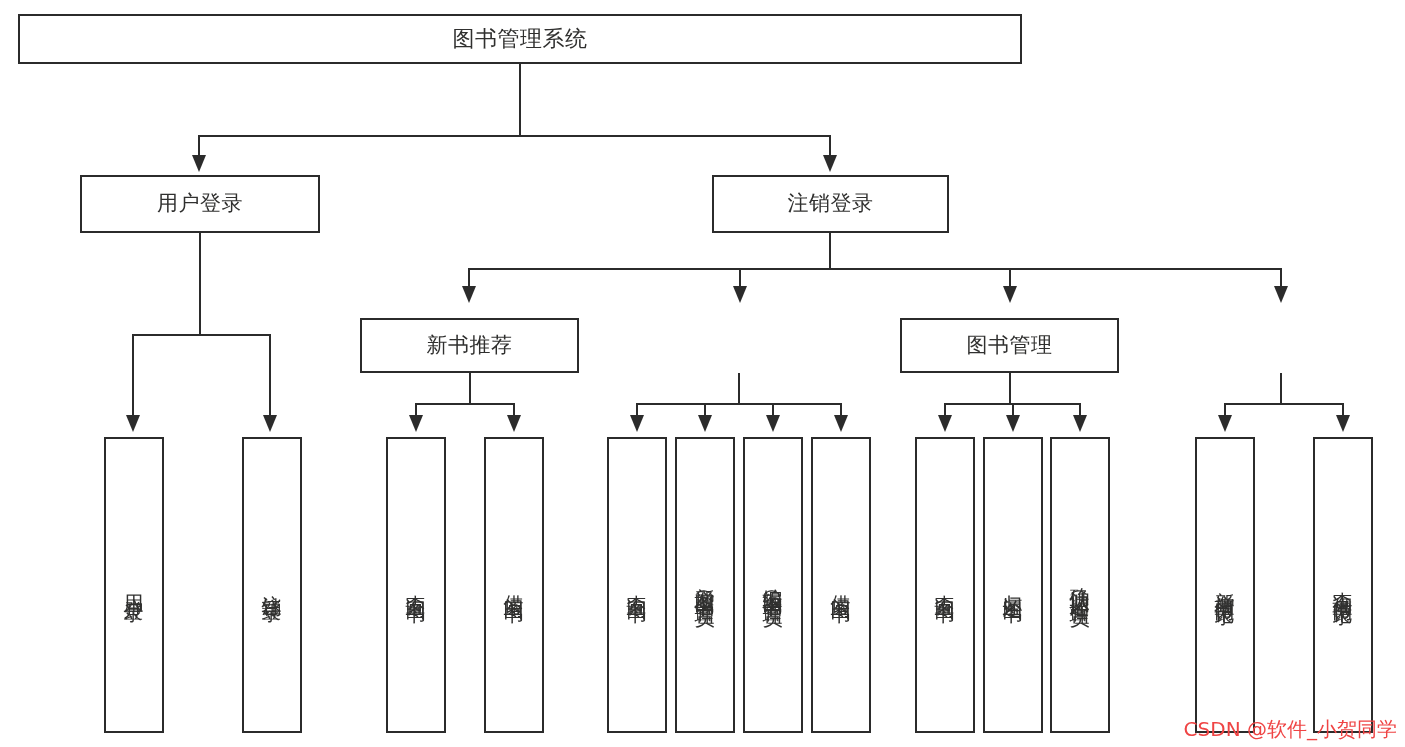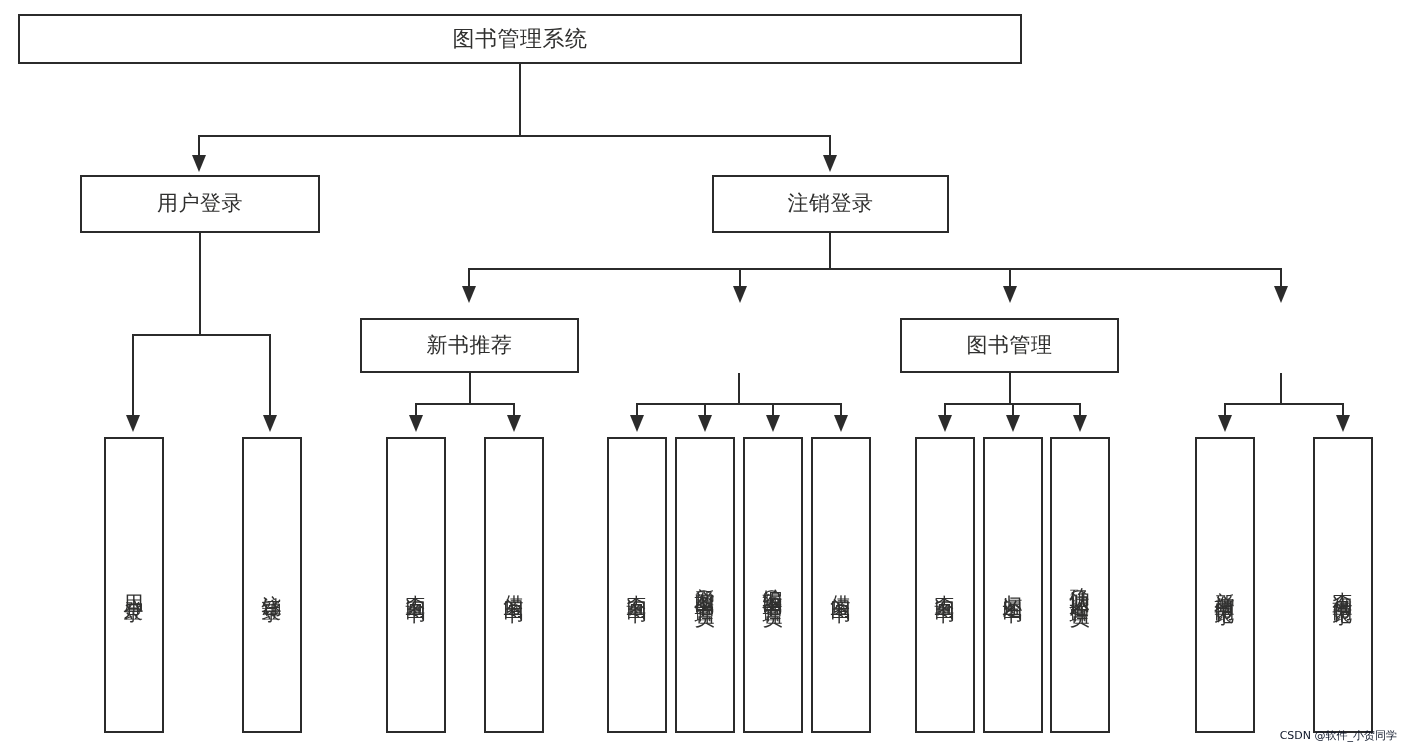--- a/index.html
+++ b/index.html
@@ -65,22 +65,22 @@
     height: 0;
     border-left: 7px solid transparent;
     border-right: 7px solid transparent;
     border-top: 17px solid #2b2b2b;
   }
   
   #watermark {
     position: absolute;
     right: 8px;
     bottom: 4px;
-    font-size: 11px;
-    color: #0f172a;
+    font-size: 20px;
+    color: #ef4444;
     white-space: nowrap;
     font-family: "DejaVu Sans", "Liberation Sans", sans-serif;
   }
 </style>
 </head>
 <body>
 
 <div id="canvas">
 
   <div class="node root horiz" style="left:18px; top:14px; width:1004px; height:50px;">

